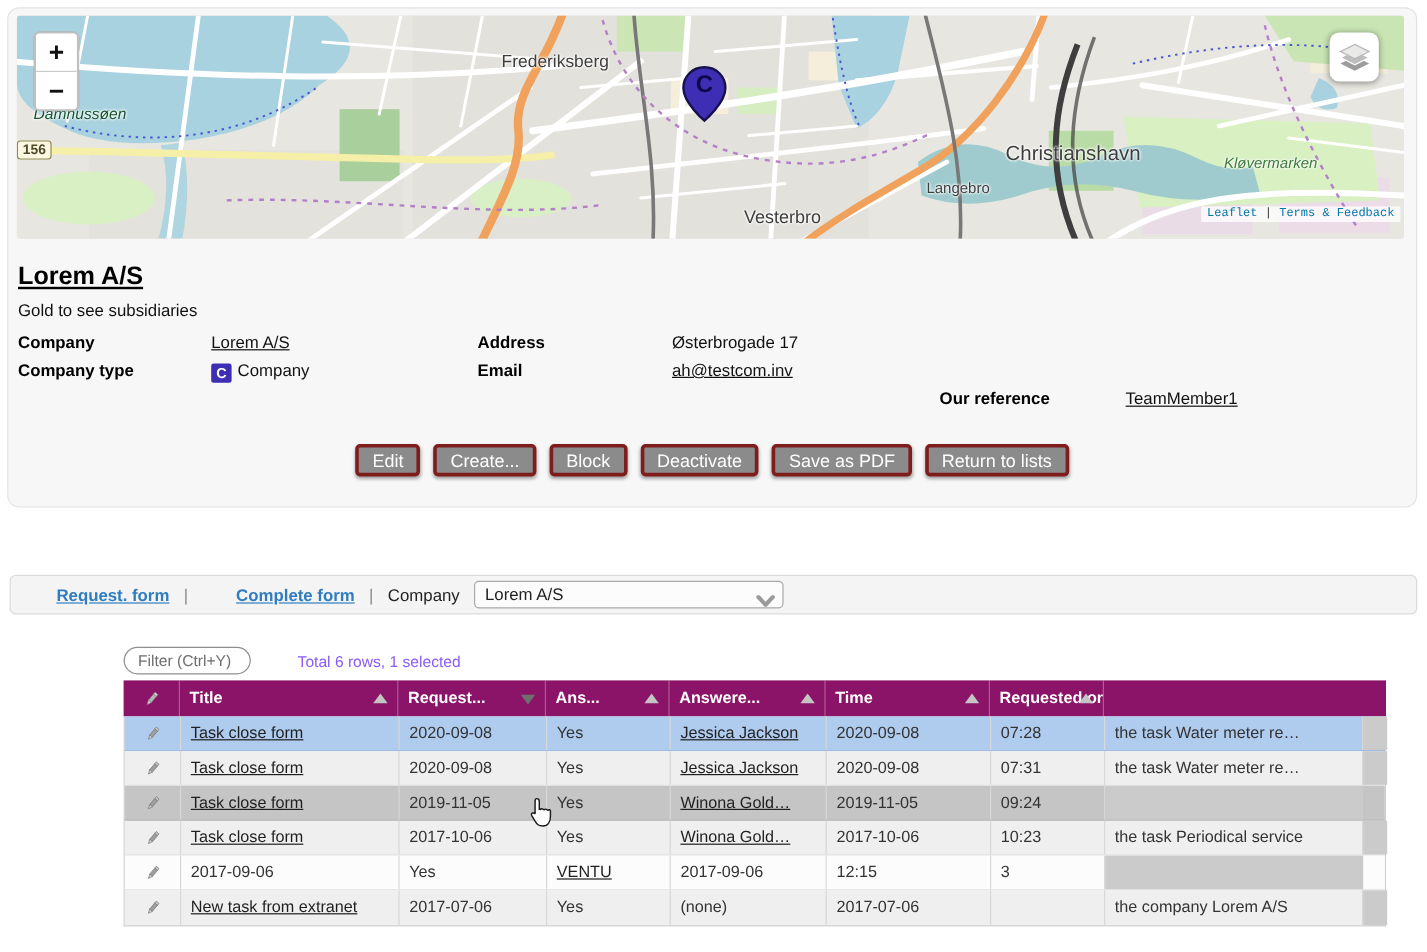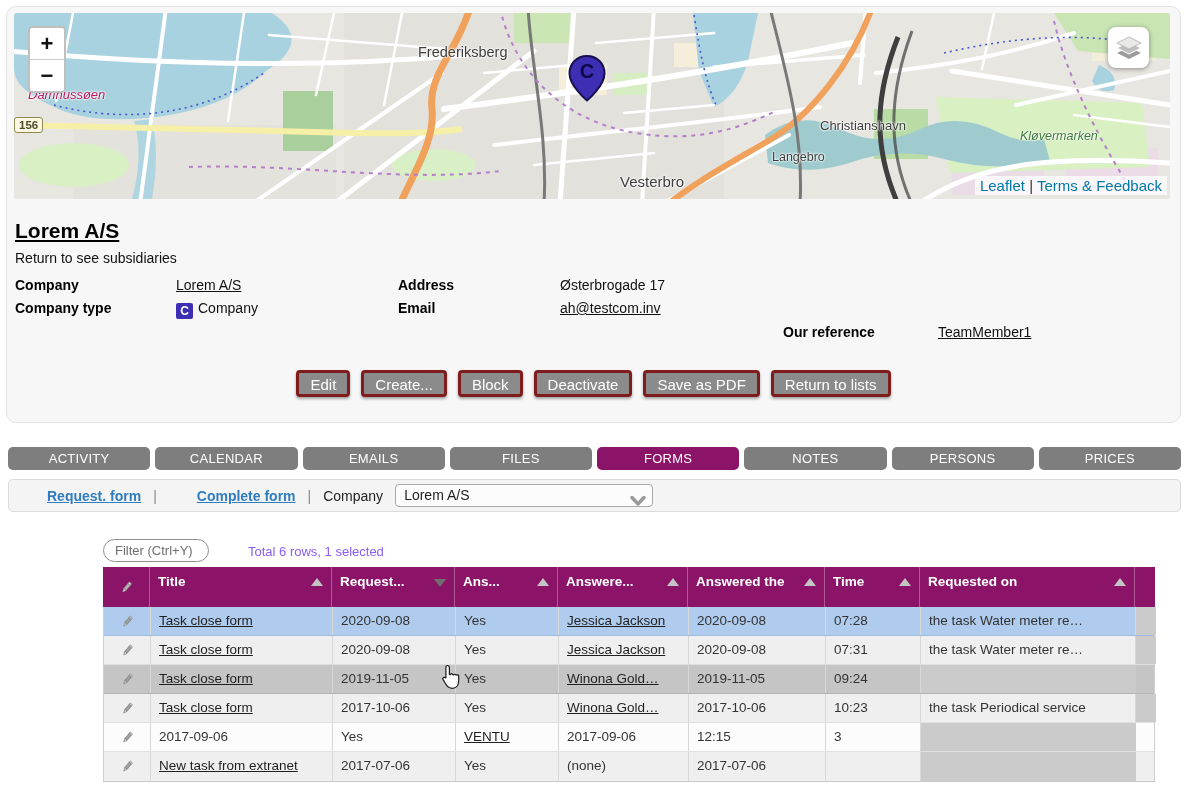--- a/index.html
+++ b/index.html
@@ -9,37 +9,37 @@
   
   .top-panel{position:absolute;left:6px;top:6px;width:1175px;height:417px;
              background:#F7F7F7;border:1px solid #E3E3E3;border-radius:10px;box-sizing:border-box;}
 
   
   .map{position:absolute;left:7px;top:6px;width:1156px;height:186px;border-radius:3px;
        overflow:hidden;background:#E8E6E1;}
   .map svg.basemap{position:absolute;left:0;top:0;}
   .maplabel{position:absolute;font-size:14px;color:#3D3D3D;white-space:nowrap;
             text-shadow:0 0 2px #fff,0 0 2px #fff,0 0 3px #fff;}
-  .lbl-lake{left:14px;top:74px;font-size:13px;font-style:italic;color:#be185d;}
+  .lbl-lake{left:14px;top:74px;font-size:13px;font-style:italic;color:#14532d;}
   .lbl-frederiksberg{left:404px;top:31px;font-size:14.5px;}
   .lbl-vesterbro{left:606px;top:160px;font-size:15px;}
-  .lbl-christianshavn{left:806px;top:105px;font-size:13px;}
+  .lbl-christianshavn{left:824px;top:105px;font-size:17px;}
   .lbl-langebro{left:758px;top:137px;font-size:12.5px;}
   .lbl-klover{left:1006px;top:116px;font-size:12.5px;font-style:italic;color:#3C7A3C;}
   .roadref{position:absolute;left:0px;top:104px;background:#FBF7E0;border:1.5px solid #8F8A55;
            border-radius:3px;color:#4E4A2C;font-size:11.5px;font-weight:bold;padding:1px 4px;}
   .zoomctl{position:absolute;left:14px;top:13px;width:34px;background:#fff;border:2px solid rgba(0,0,0,0.25);
            border-radius:5px;overflow:hidden;}
   .zoombtn{width:34px;height:31px;line-height:31px;text-align:center;font-size:22px;font-weight:bold;
            color:#111;cursor:pointer;background:#fff;}
   .zoombtn:first-child{border-bottom:1px solid #CCC;}
   .layersctl{position:absolute;right:21px;top:14px;width:41px;height:41px;background:#fff;border-radius:8px;
              box-shadow:0 1px 5px rgba(0,0,0,0.4);display:flex;align-items:center;justify-content:center;cursor:pointer;}
-  .attribution{position:absolute;right:3px;bottom:4px;background:rgba(255,255,255,0.75);
-               padding:1px 5px;font-size:15px;color:#333;}
+  .attribution{position:absolute;right:3px;bottom:14px;background:rgba(255,255,255,0.75);
+               padding:1px 5px;font-size:10px;color:#333;font-family:Liberation Mono, monospace;}
   .attribution .alink{color:#0078A8;cursor:pointer;}
   .marker{position:absolute;width:38px;height:47px;}
   .marker-letter{position:absolute;left:0;top:5px;width:38px;text-align:center;
                  font-size:20px;font-weight:bold;color:#0D0848;}
 
   
   .company-title{position:absolute;left:8px;top:212px;font-size:21px;font-weight:bold;
                  text-decoration:underline;color:#000;}
   .company-sub{position:absolute;left:8px;top:243px;font-size:14px;color:#111;}
   .flabel{position:absolute;font-size:14px;font-weight:bold;color:#000;}
@@ -73,21 +73,21 @@
 
   
   .filter-input{position:absolute;left:103px;top:539px;width:106px;height:23px;box-sizing:border-box;
                 border:1px solid #8F8F8F;border-radius:12px;padding:0 11px;font-size:13px;color:#666;
                 font-family:"Liberation Sans",sans-serif;background:#fff;outline:none;}
   .filter-input::placeholder{color:#6E6E6E;opacity:1;}
   .summary{position:absolute;left:248px;top:544px;font-size:13px;color:#8b5cf6;}
 
   .table{position:absolute;left:103px;top:567px;width:1052px;font-size:13.5px;color:#333;}
   .grid{display:grid;grid-template-columns:47px 182px 123px 103px 130px 137px 95px 215px 20px;}
-  .thead{height:40px;background:#8B1368;color:#fff;font-weight:bold;}
+  .thead{height:30px;background:#8B1368;color:#fff;font-weight:bold;}
   .th{position:relative;line-height:30px;padding-left:8px;border-right:1px solid rgba(255,255,255,0.3);
       overflow:hidden;white-space:nowrap;box-sizing:border-box;cursor:pointer;}
   .th:last-child{border-right:none;}
   .th.center{display:flex;align-items:center;justify-content:center;padding-left:0;}
   .arr{position:absolute;right:8px;top:11px;width:0;height:0;}
   .arr.up{border-left:6px solid transparent;border-right:6px solid transparent;border-bottom:8px solid #C4C4C4;}
   .arr.down{border-left:6px solid transparent;border-right:6px solid transparent;border-top:8px solid #6F6F6F;top:12px;}
   .tbody{border-left:1px solid #CFCFCF;border-right:1px solid #CFCFCF;border-bottom:1px solid #C8C8C8;box-sizing:border-box;}
   .row{height:29px;background:#FCFCFC;border-bottom:1px solid #E0E0E0;box-sizing:border-box;cursor:pointer;}
   .row:last-child{border-bottom:none;}
@@ -208,21 +208,21 @@
       </div>
 
       <div class="attribution">
         <span class="alink">Leaflet</span>
         <span>|</span>
         <span class="alink">Terms &amp; Feedback</span>
       </div>
     </div>
 
     <div class="company-title">Lorem A/S</div>
-    <div class="company-sub">Return to see subsidiaries</div>
+    <div class="company-sub">Gold to see subsidiaries</div>
 
     <span class="flabel" style="left:8px;top:270px">Company</span>
     <span class="fvalue blacklink" style="left:169px;top:270px">Lorem A/S</span>
     <span class="flabel" style="left:391px;top:270px">Address</span>
     <span class="fvalue" style="left:553px;top:270px">Østerbrogade 17</span>
 
     <span class="flabel" style="left:8px;top:293px">Company type</span>
     <span class="fvalue" style="left:169px;top:293px"><span class="type-badge">C</span><span>Company</span></span>
     <span class="flabel" style="left:391px;top:293px">Email</span>
     <span class="fvalue blacklink" style="left:553px;top:293px">ah@testcom.inv</span>
@@ -233,30 +233,20 @@
     <div class="actions">
       <button class="abtn">Edit</button>
       <button class="abtn">Create...</button>
       <button class="abtn">Block</button>
       <button class="abtn">Deactivate</button>
       <button class="abtn">Save as PDF</button>
       <button class="abtn">Return to lists</button>
     </div>
   </div>
 
-  <div class="tabs">
-    <div class="tab">ACTIVITY</div>
-    <div class="tab">CALENDAR</div>
-    <div class="tab">EMAILS</div>
-    <div class="tab">FILES</div>
-    <div class="tab active">FORMS</div>
-    <div class="tab">NOTES</div>
-    <div class="tab">PERSONS</div>
-    <div class="tab">PRICES</div>
-  </div>
 
   <div class="formbar">
     <span class="bluelink">Request. form</span>
     <span class="fsep">|</span>
     <span class="bluelink">Complete form</span>
     <span class="fsep">|</span>
     <span class="formbar-label">Company</span>
     <div class="select">
       <span>Lorem A/S</span>
       <span class="chev">
@@ -278,21 +268,20 @@
               <rect x="5" y="0.5" width="3" height="2" fill="#D9D9D9" stroke="#8C8C8C" stroke-width="0.6"></rect>
               <rect x="5" y="2.5" width="3" height="6.5" fill="#B5B5B5" stroke="#8C8C8C" stroke-width="0.6"></rect>
               <path d="M5,9 L8,9 L6.5,12.4 Z" fill="#DFDFDF" stroke="#8C8C8C" stroke-width="0.6"></path>
             </g>
           </svg>
       </div>
       <div class="th"><span>Title</span><i class="arr up"></i></div>
       <div class="th"><span>Request...</span><i class="arr down"></i></div>
       <div class="th"><span>Ans...</span><i class="arr up"></i></div>
       <div class="th"><span>Answere...</span><i class="arr up"></i></div>
-      <div class="th"><span>Answered the</span><i class="arr up"></i></div>
       <div class="th"><span>Time</span><i class="arr up"></i></div>
       <div class="th"><span>Requested on</span><i class="arr up"></i></div>
       <div class="th"></div>
     </div>
 
     <div class="tbody">
 
       <div class="row grid selected">
         <div class="td center">
             <svg width="13" height="13" viewBox="0 0 13 13">
@@ -400,20 +389,21 @@
                 <path d="M5,9 L8,9 L6.5,12.4 Z" fill="#D8D8D8" stroke="#7C7C7C" stroke-width="0.6"></path>
               </g>
             </svg>
           </div>
         <div class="td"><span class="tlink">New task from extranet</span></div>
         <div class="td">2017-07-06</div>
         <div class="td">Yes</div>
         <div class="td"><span>(none)</span></div>
         <div class="td">2017-07-06</div>
         <div class="td"></div>
+        <div class="td">the company Lorem A/S</div>
         <div class="td strip"></div>
       </div>
 
     </div>
   </div>
 
   <div class="cursor">
     <svg width="20" height="26" viewBox="0 0 20 26">
       <path d="M7.2,1.5 C8.6,1.5 9.4,2.5 9.4,3.8 L9.4,10.5 L10.3,10.6 C10.5,9.7 12.6,9.7 12.8,10.7 L13.7,10.8 C14,10 15.8,10.1 16,11 L16.9,11.2 C17.2,10.5 18.7,10.7 18.7,11.8 L18.7,16.2 C18.7,20.5 16.7,24.3 12.4,24.3 C8.6,24.3 7.5,23 5.9,20.3 L3,15.4 C2.4,14.3 3.4,13.1 4.6,13.5 L5.9,14 L5.9,3.8 C5.9,2.5 6.3,1.5 7.2,1.5 Z" fill="#FFFFFF" stroke="#1A1A1A" stroke-width="1.2" stroke-linejoin="round"></path>
     </svg>

